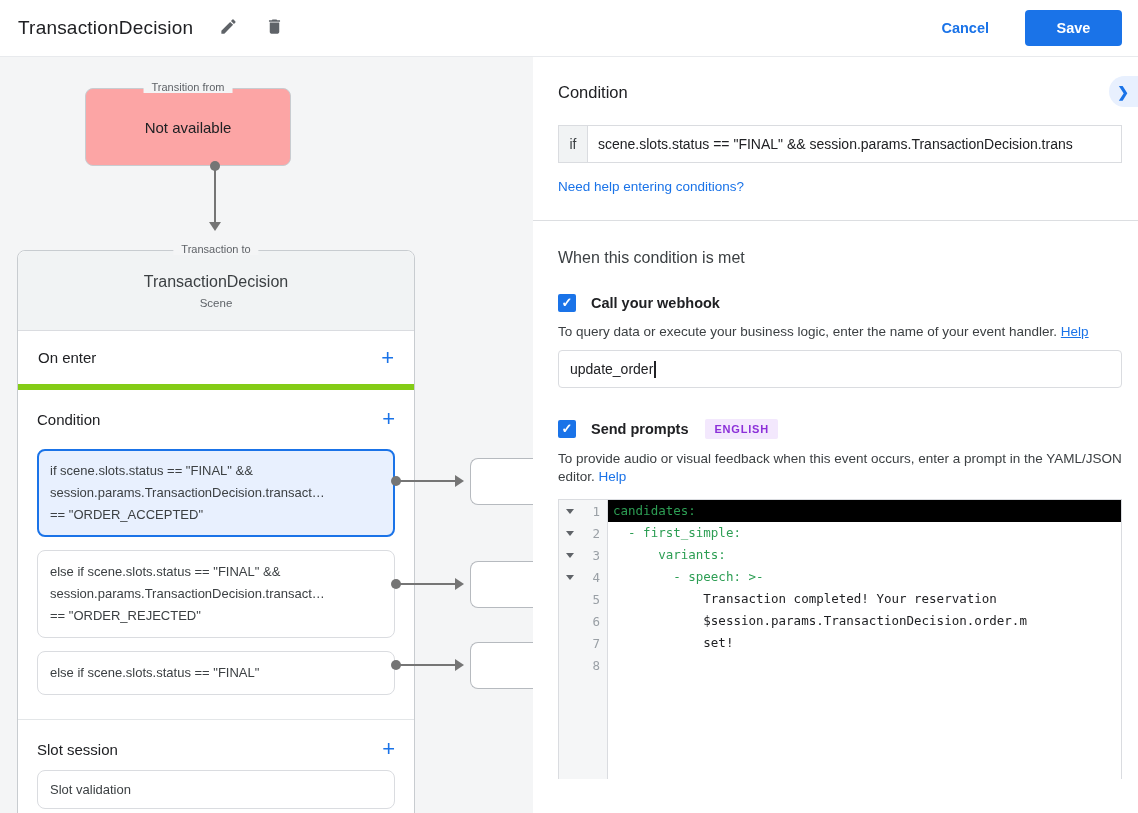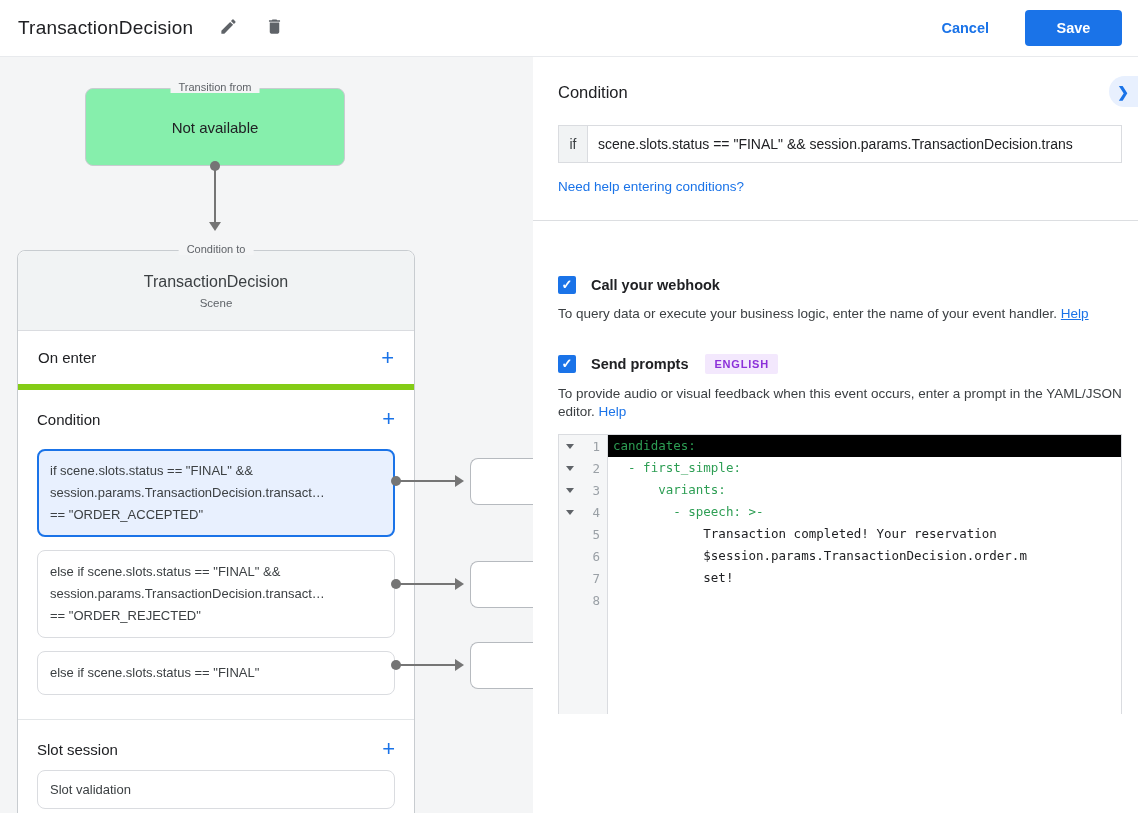--- a/index.html
+++ b/index.html
@@ -26,22 +26,22 @@
   
   .body { position:absolute; top:57px; left:0; right:0; bottom:0; display:flex; }
   .canvas { position:relative; width:533px; flex:none; background:#f4f5f6; }
   .panel { position:relative; flex:1; background:#fff; }
   
   .legend {
     position:absolute; top:-8px; left:50%; transform:translateX(-50%);
     background:#f4f5f6; padding:0 8px; font-size:11px; color:#5f6368; white-space:nowrap;
   }
   .tfrom-box {
-    position:absolute; left:85px; top:31px; width:260px; height:78px;
-    background:#86efac; border:1px solid #c8ccd0; border-radius:8px;
+    position:absolute; left:85px; top:31px; width:206px; height:78px;
+    background:#fca5a5; border:1px solid #c8ccd0; border-radius:8px;
     display:flex; align-items:center; justify-content:center;
   }
   .tfrom-content { font-size:15px; color:#202124; }
   .v-dot { position:absolute; left:210px; top:104px; width:10px; height:10px; border-radius:50%; background:#757575; }
   .v-line { position:absolute; left:214px; top:112px; width:2px; height:53px; background:#757575; }
   .v-arrow { position:absolute; left:209px; top:165px; width:0; height:0;
     border-left:6px solid transparent; border-right:6px solid transparent; border-top:9px solid #757575; }
   .tto {
     position:absolute; left:17px; top:193px; width:398px; bottom:-2px;
     background:#fff; border:1px solid #c8ccd0; border-radius:8px 8px 0 0;
@@ -173,21 +173,21 @@
 
       <div class="tfrom-box">
         <span class="legend">Transition from</span>
         <span class="tfrom-content">Not available</span>
       </div>
       <div class="v-dot"></div>
       <div class="v-line"></div>
       <div class="v-arrow"></div>
 
       <div class="tto">
-        <span class="legend">Condition to</span>
+        <span class="legend">Transaction to</span>
         <div class="tto-header">
           <div class="tto-title">TransactionDecision</div>
           <div class="tto-sub">Scene</div>
         </div>
 
         <div class="sec-row">
           <span class="sec-label">On enter</span>
           <span class="plus">+</span>
         </div>
 
@@ -249,31 +249,36 @@
         <div class="if-input">scene.slots.status == "FINAL" &amp;&amp; session.params.TransactionDecision.trans</div>
       </div>
 
       <div class="help-row">
         <a class="link">Need help entering conditions?</a>
       </div>
 
       <div class="divider"></div>
 
       <div class="when-met">
+        <div class="when-heading">When this condition is met</div>
 
         <div class="check-row">
           <div class="checkbox">
             <span class="check">✓</span>
           </div>
           <span class="check-label">Call your webhook</span>
         </div>
         <div class="desc">
           <span>To query data or execute your business logic, enter the name of your event handler.</span>
           <a class="link u">Help</a>
         </div>
+        <div class="text-input">
+          <span>update_order</span>
+            <span class="caret"></span>
+        </div>
 
         <div class="check-row mt30">
           <div class="checkbox">
             <span class="check">✓</span>
           </div>
           <span class="check-label">Send prompts</span>
           <span class="badge">ENGLISH</span>
         </div>
         <div class="desc">
           <span>To provide audio or visual feedback when this event occurs, enter a prompt in the YAML/JSON editor.</span>

